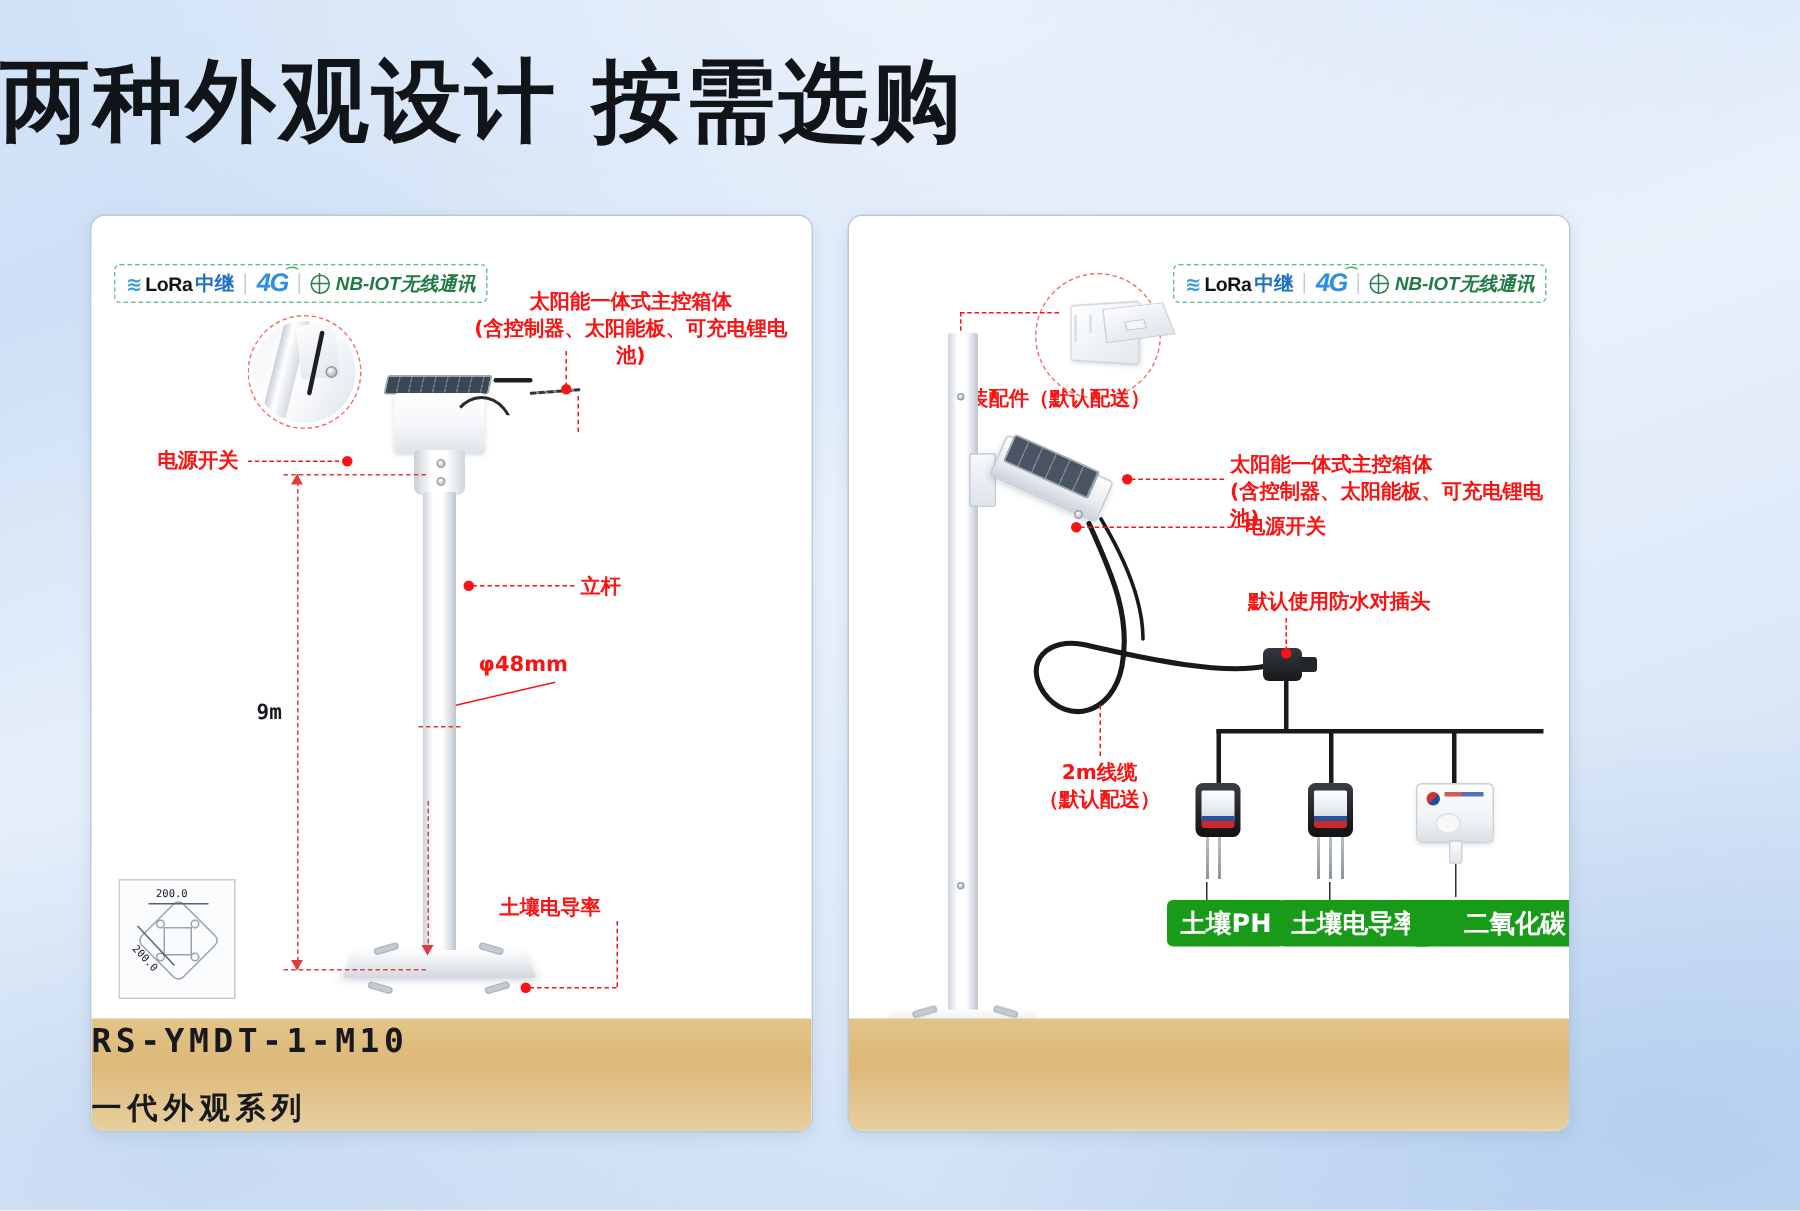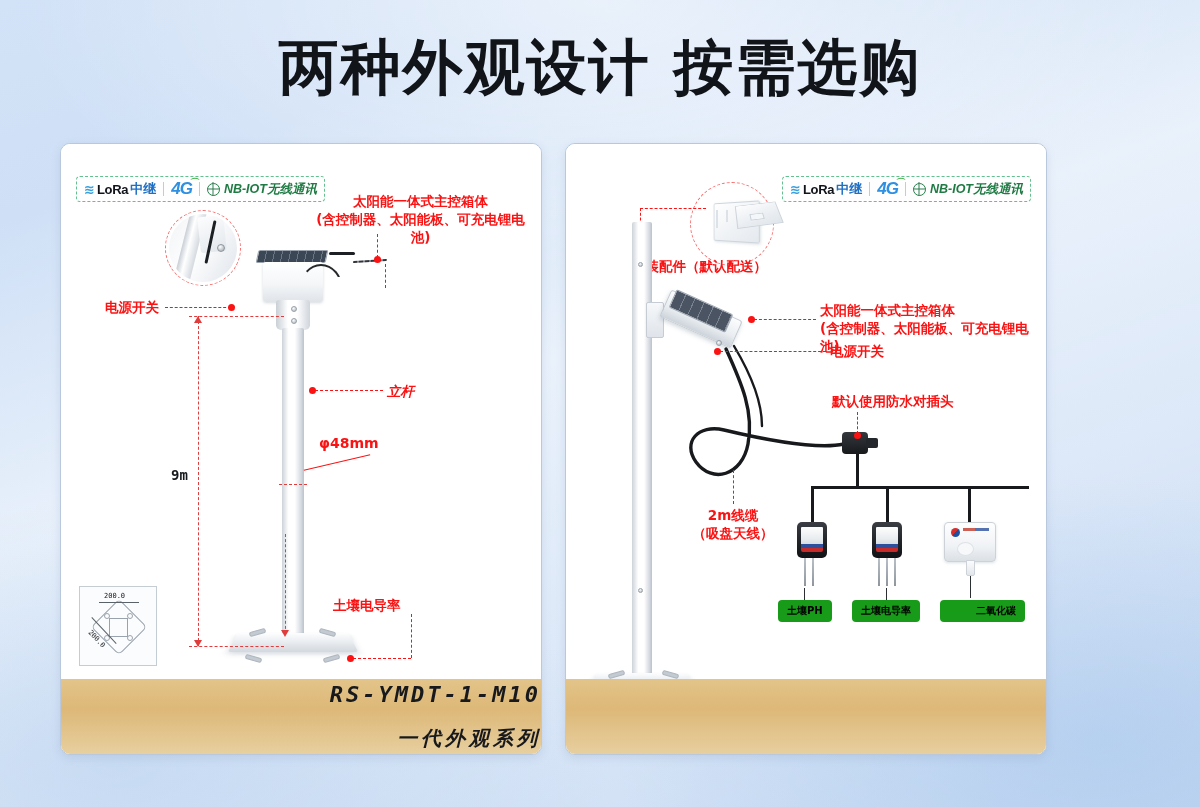--- a/index.html
+++ b/index.html
@@ -19,21 +19,21 @@
       radial-gradient(ellipse 900px 420px at 50% 0%, rgba(255,255,255,.55), rgba(255,255,255,0) 65%),
       radial-gradient(ellipse 700px 380px at 10% 95%, rgba(170,200,235,.45), rgba(255,255,255,0) 70%),
       radial-gradient(ellipse 700px 380px at 92% 92%, rgba(160,195,235,.5), rgba(255,255,255,0) 70%);
     pointer-events: none;
   }
 
   
   .page-title {
     position: absolute;
     top: 28px; left: 0; width: 1200px;
-    text-align: center;
+    text-align: left;
     font-size: 60px;
     font-weight: 700;
     letter-spacing: 2px;
     color: #111418;
     font-family: "DejaVu Sans", "Liberation Sans", sans-serif;
   }
 
   
   .card {
     position: absolute;
@@ -55,24 +55,23 @@
     background: #fff;
   }
 
   .card-footer {
     position: absolute;
     left: 0; right: 0; bottom: 0;
     height: 75px;
     background: linear-gradient(180deg, #e3c489 0%, #ddb878 40%, #e7cf9f 100%);
     display: flex;
     flex-direction: column;
-    align-items: flex-end;
+    align-items: flex-start;
     justify-content: center;
     gap: 18px;
-    font-style: italic;
   }
   .footer-model {
     font-size: 22px; font-weight: 700; color: #17191c;
     letter-spacing: 3px;
     font-family: "DejaVu Sans Mono", "Liberation Mono", monospace;
   }
   .footer-series {
     font-size: 20px; font-weight: 700; color: #17191c;
     letter-spacing: 4px;
     font-family: "DejaVu Sans", sans-serif;
@@ -369,22 +368,22 @@
     position: absolute;
     width: 9px; height: 16px;
     background: linear-gradient(180deg,#fbfcfd,#e2e7ec);
     border: 1px solid #ccd2d8;
     border-radius: 0 0 2px 2px;
   }
 
   .green-pill {
     position: absolute;
     background: #179b18;
-    color: #000000;
-    font-size: 10px;
+    color: #ffffff;
+    font-size: 17px;
     font-weight: 700;
     border-radius: 4px;
     padding: 4px 9px;
     white-space: nowrap;
     font-family: "DejaVu Sans", sans-serif;
   }
   .pill-lead { position: absolute; width: 1.4px; background: #2b2e33; }
   .bus-line  { position: absolute; background: #17191c; }
 </style>
 </head>
@@ -473,21 +472,21 @@
     <div class="dot" style="left:313px; top:112px;"></div>
 
     <div class="anno r" style="left:6px; top:154px; width:92px;">电源开关</div>
     <div class="lead-h" style="left:104px; top:163px; width:66px;"></div>
     <div class="dot" style="left:167px; top:160px;"></div>
 
     <div class="lead-v" style="left:324px; top:120px; height:24px;"></div>
 
     <div class="dot" style="left:248px; top:243px;"></div>
     <div class="lead-h" style="left:254px; top:246px; width:68px;"></div>
-    <div class="anno l" style="left:326px; top:238px;font-style:italic;">立杆</div>
+    <div class="anno l" style="left:326px; top:238px;">立杆</div>
 
     <div class="anno l" style="left:272px; top:452px;">土壤电导率</div>
     <div class="lead-v" style="left:350px; top:470px; height:44px;"></div>
     <div class="lead-h" style="left:292px; top:514px; width:58px;"></div>
     <div class="dot" style="left:286px; top:511px;"></div>
 
     <div class="dim-v" style="left:224px; top:390px; height:100px;"></div>
     <div class="arrow-down" style="left:220px; top:486px;"></div>
   </div>
 
@@ -595,18 +594,18 @@
     <div class="dot" style="left:148px; top:204px;"></div>
     <div class="lead-h" style="left:154px; top:207px; width:106px;"></div>
     <div class="anno l" style="left:264px; top:198px;">电源开关</div>
 
     <div class="anno l" style="left:266px; top:248px;">默认使用防水对插头</div>
     <div class="lead-v" style="left:291px; top:268px; height:22px;"></div>
     <div class="dot" style="left:288px; top:288px;"></div>
 
     <div class="lead-v" style="left:167px; top:326px; height:34px;"></div>
     <div class="anno c" style="left:112px; top:362px; width:110px;">2m线缆
-（吸盘天线）</div>
+（默认配送）</div>
   </div>
 
   <div class="card-footer">
   </div>
 </div>
 
 </body></html>

